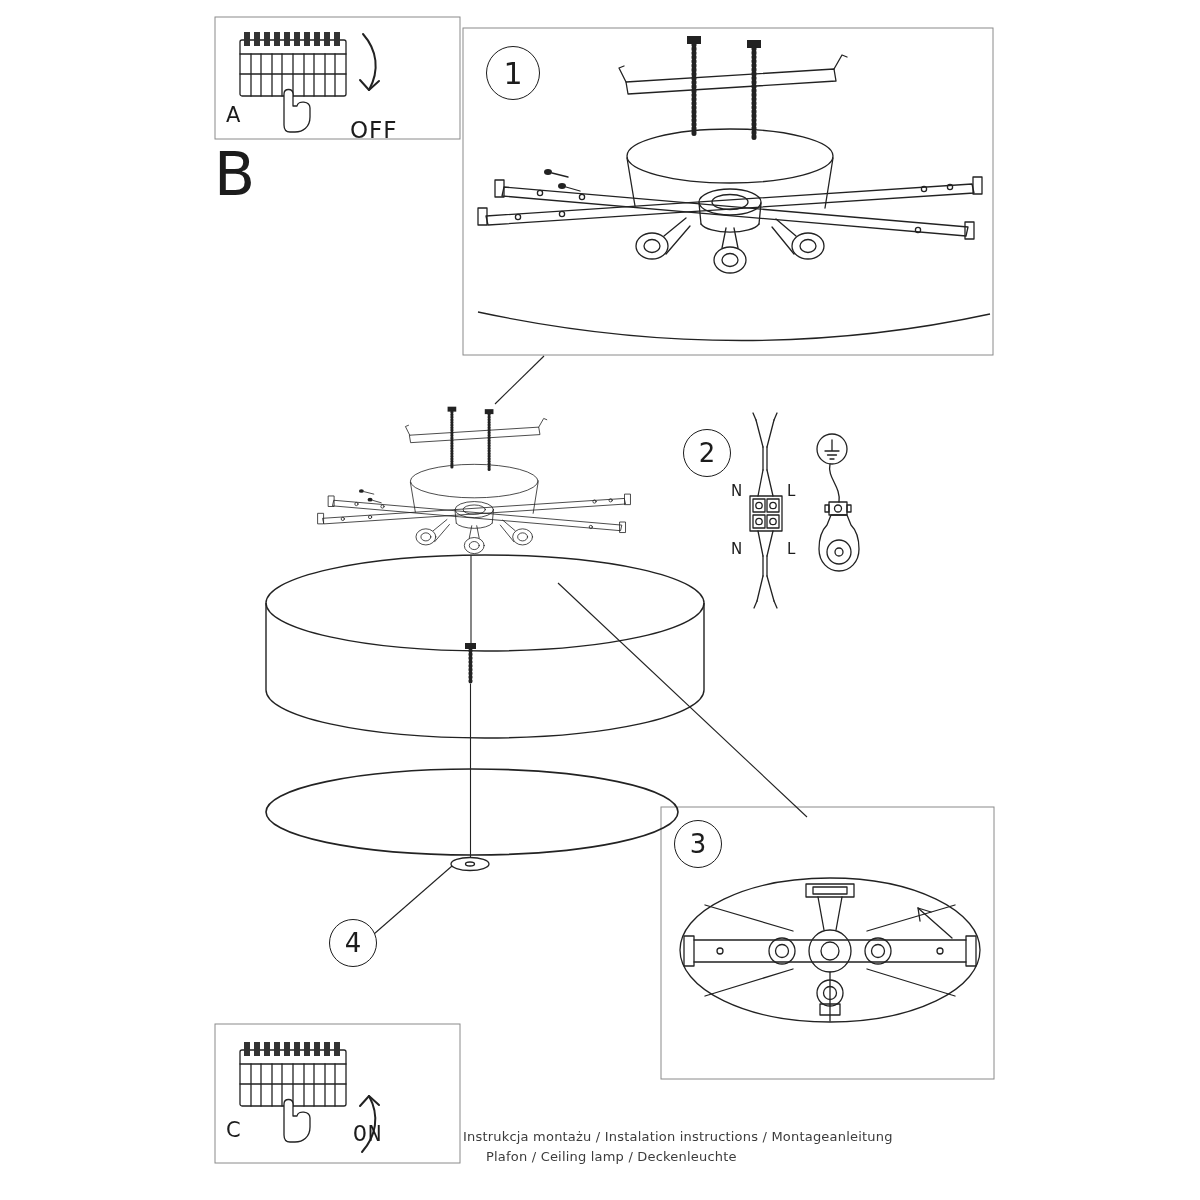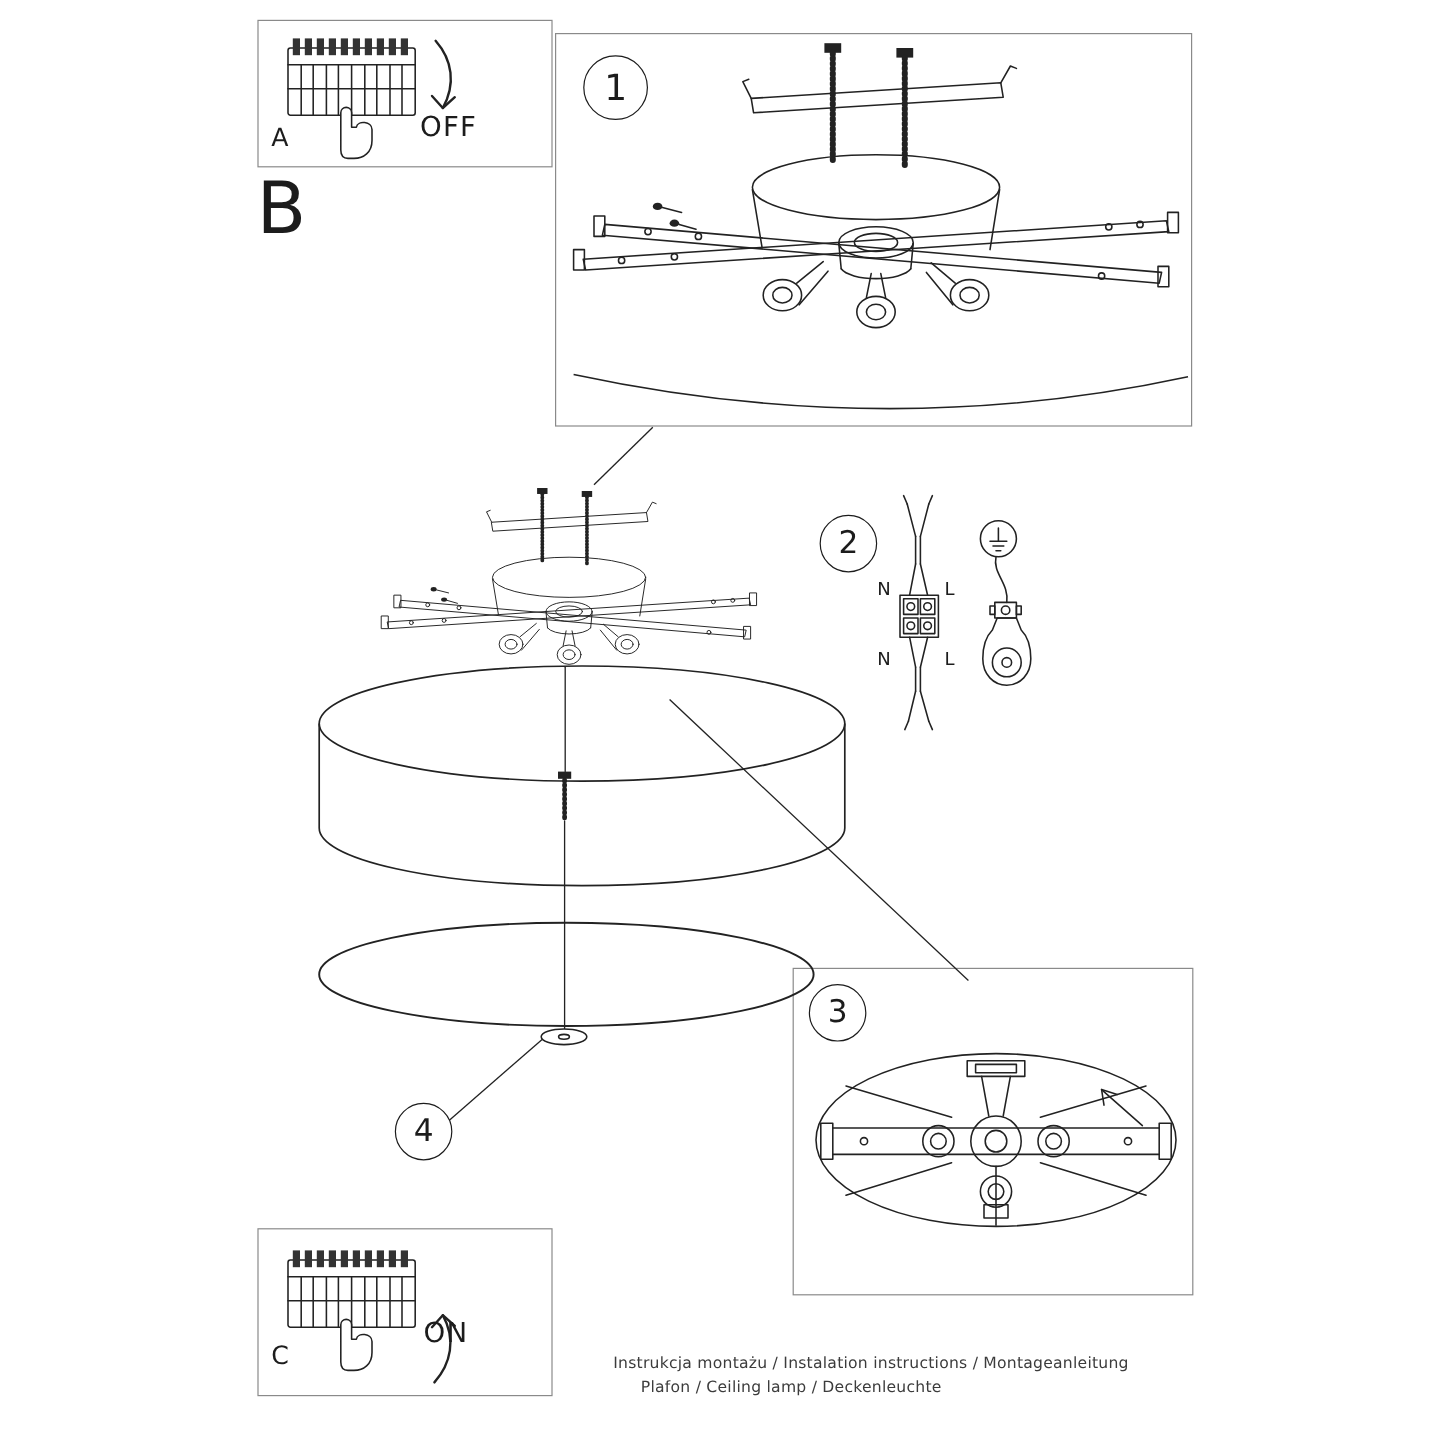--- a/index.html
+++ b/index.html
@@ -4,23 +4,23 @@
 <style>
   html,body{margin:0;padding:0;background:#fff;}
   .page{
     position:relative;width:1200px;height:1200px;background:#fff;overflow:hidden;
     font-family:"DejaVu Sans","Liberation Sans",sans-serif;color:#1c1c1c;
   }
   svg.art{position:absolute;left:0;top:0;width:1200px;height:1200px;}
   .t{position:absolute;white-space:nowrap;line-height:1;}
   .lbl-letter{font-size:21px;}
   .lbl-big{font-size:60px;font-weight:400;letter-spacing:0;}
-  .lbl-action{font-size:23px;letter-spacing:1px;}
+  .lbl-action{font-size:23px;letter-spacing:1px;margin-top:24px;}
   .lbl-wire{font-size:15px;}
-  .footer-line{font-size:13px;color:#3c3c3c;letter-spacing:.2px;margin-left:48px;}
+  .footer-line{font-size:13px;color:#3c3c3c;letter-spacing:.2px;}
   .circ{
     position:absolute;border:1.6px solid #1c1c1c;border-radius:50%;
     display:flex;align-items:center;justify-content:center;background:#fff;
     font-size:26px;
   }
   .circ.big{font-size:30px;}
 </style>
 </head>
 <body>
 
@@ -238,17 +238,17 @@
   <div class="circ" style="left:329px;top:919px;width:46px;height:46px;">
     <span>4</span>
   </div>
 
   <div class="t lbl-wire" style="left:731px;top:484px;">N</div>
   <div class="t lbl-wire" style="left:787px;top:484px;">L</div>
   <div class="t lbl-wire" style="left:731px;top:542px;">N</div>
   <div class="t lbl-wire" style="left:787px;top:542px;">L</div>
 
   <div class="t lbl-letter" style="left:226px;top:1120px;">C</div>
-  <div class="t lbl-action" style="left:353px;top:1100px;">ON</div>
+  <div class="t lbl-action" style="left:353px;top:1100px;font-family:Liberation Mono, monospace;">ON</div>
 
   <div class="t footer-line" style="left:463px;top:1130px;">Instrukcja montażu / Instalation instructions / Montageanleitung</div>
   <div class="t footer-line" style="left:486px;top:1150px;">Plafon / Ceiling lamp / Deckenleuchte</div>
 </div>
 
 </body></html>

